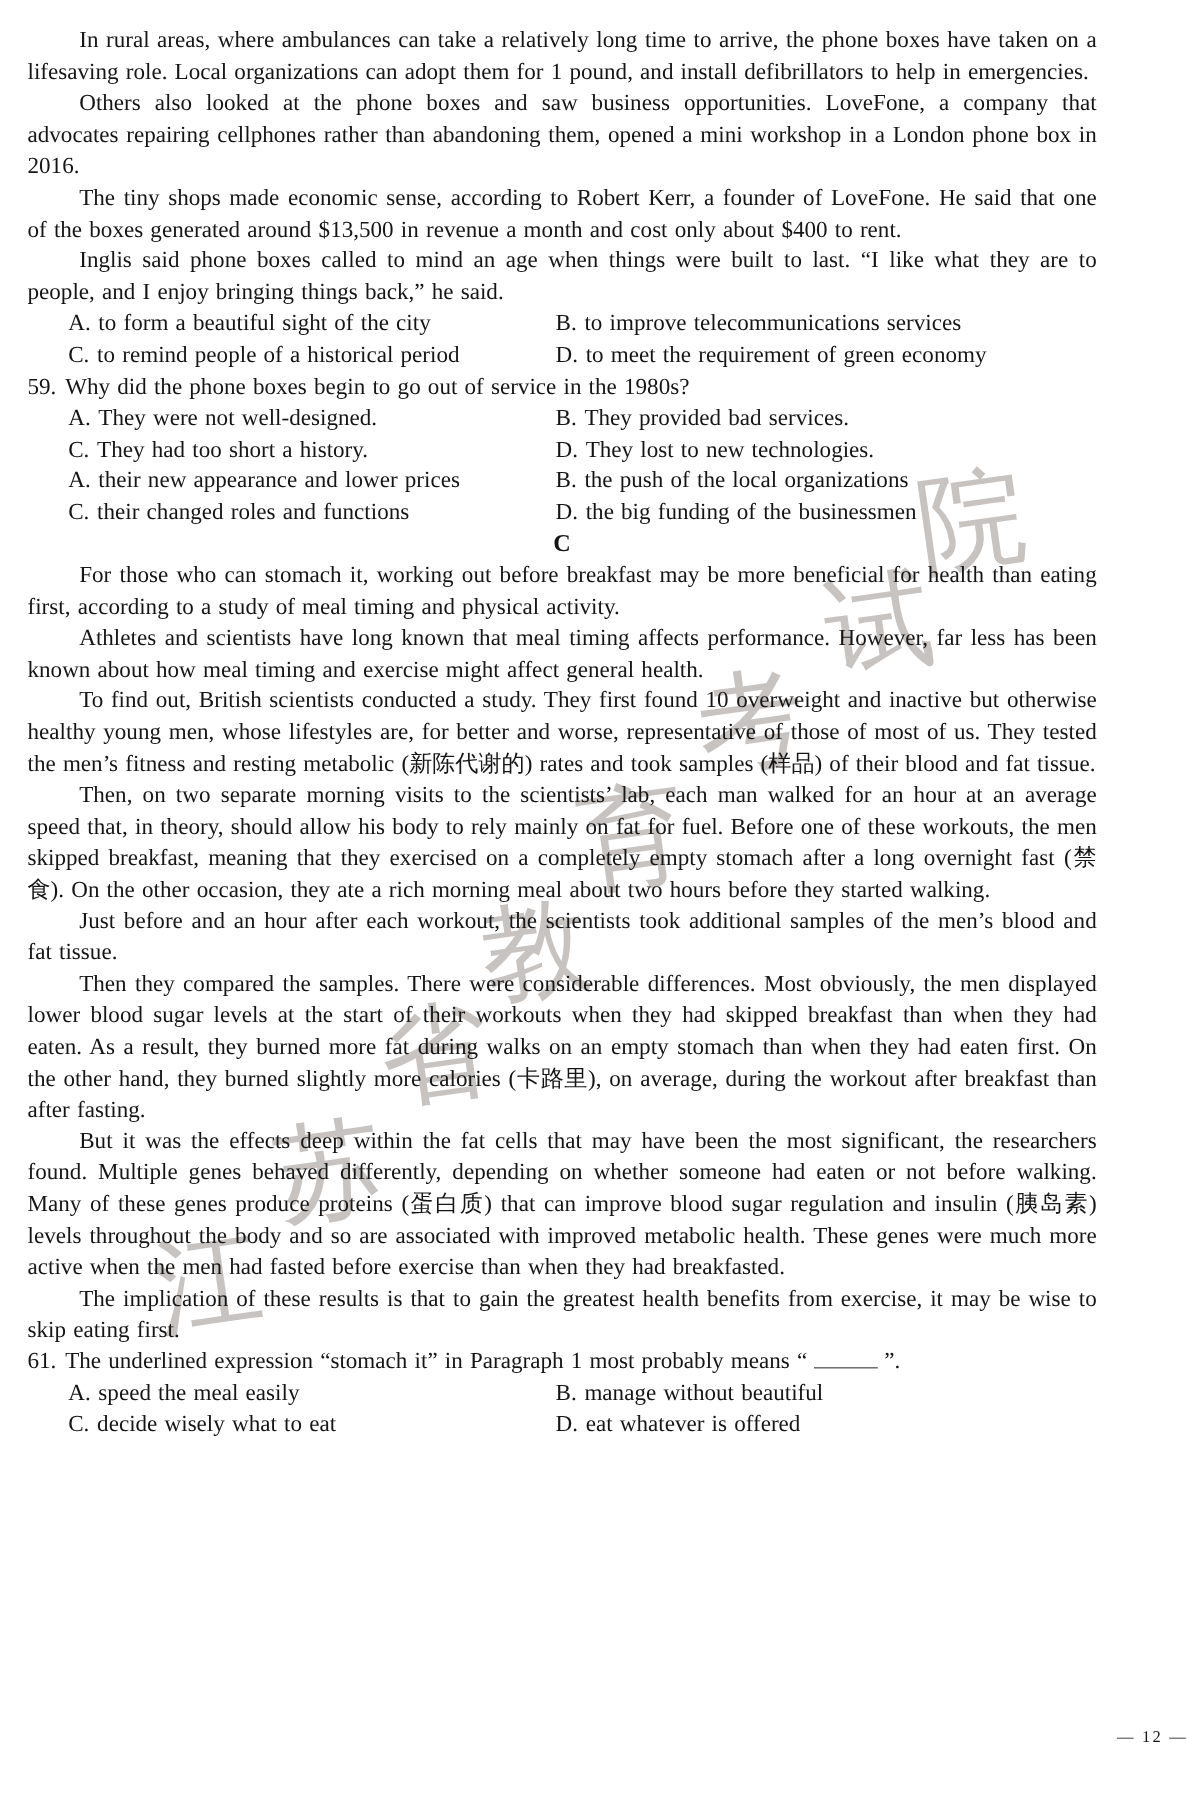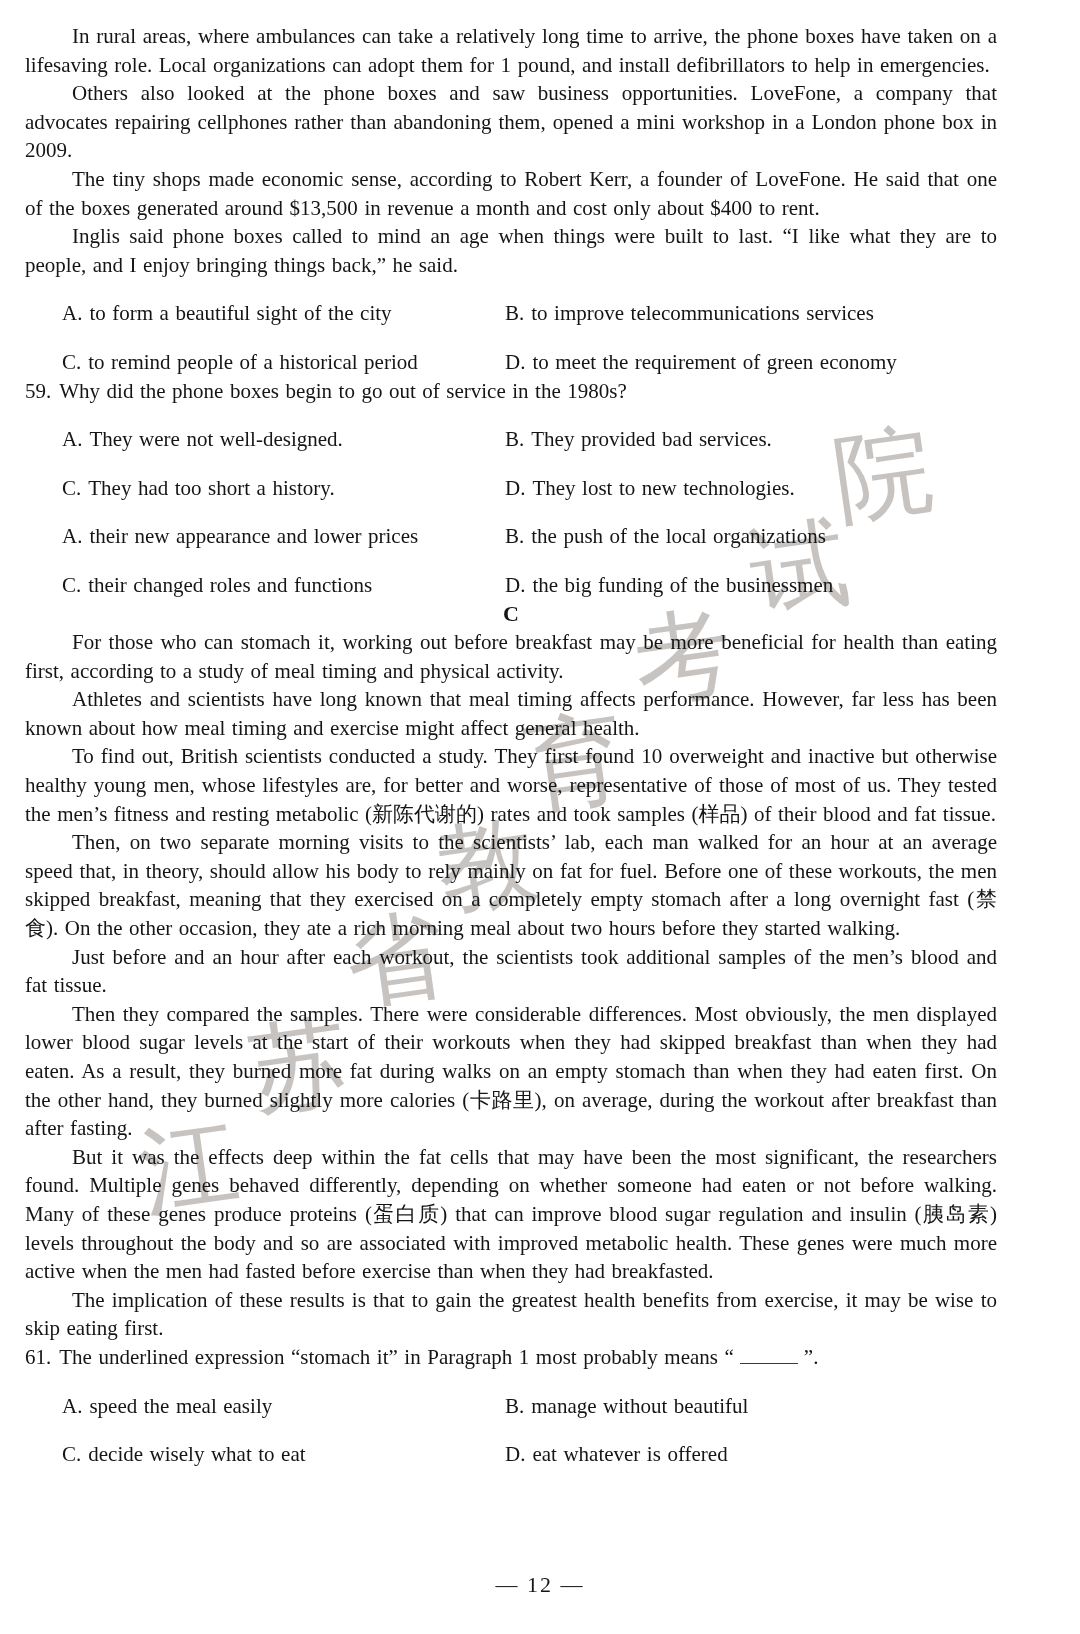--- a/index.html
+++ b/index.html
@@ -37,21 +37,21 @@
     word-spacing:0.06em;
   }
   p.para{
     margin:0;
     text-align:justify;
     text-indent:47px;
   }
   .q{margin:0;text-align:justify;}
   .qnum{margin-right:8px;}
   .opts{padding-left:37px;}
-  .optrow{display:flex;margin-top:20px;}
+  .optrow{display:flex;}
   .opt{flex:none;}
   .opt.c1{width:443px;}
   .opt.c2{flex:1;}
   .optlabel{margin-right:7px;}
   .blank{
     display:inline-block;
     width:58px;
     border-bottom:1.6px solid #3a3a3a;
     height:14px;
     margin:0 6px;
@@ -65,22 +65,22 @@
     text-align:center;
     font-weight:bold;
     font-size:22px;
     margin:0;
     line-height:28.6px;
   }
   .footer{
     position:absolute;
     left:0;right:0;
     top:1572px;
-    text-align:center;
-    font-size:22px;
+    text-align:right;
+    font-size:15px;
     letter-spacing:2px;
     z-index:1;
   }
 </style>
 </head>
 <body>
 
 <div class="watermark">
   <span>江</span>
   <span>苏</span>
@@ -88,21 +88,21 @@
   <span>教</span>
   <span>育</span>
   <span>考</span>
   <span>试</span>
   <span>院</span>
 </div>
 
 <div class="content">
 
   <p class="para">In rural areas, where ambulances can take a relatively long time to arrive, the phone boxes have taken on a lifesaving role. Local organizations can adopt them for 1 pound, and install defibrillators to help in emergencies.</p>
-  <p class="para">Others also looked at the phone boxes and saw business opportunities. LoveFone, a company that advocates repairing cellphones rather than abandoning them, opened a mini workshop in a London phone box in 2009.</p>
+  <p class="para">Others also looked at the phone boxes and saw business opportunities. LoveFone, a company that advocates repairing cellphones rather than abandoning them, opened a mini workshop in a London phone box in 2016.</p>
   <p class="para">The tiny shops made economic sense, according to Robert Kerr, a founder of LoveFone. He said that one of the boxes generated around $13,500 in revenue a month and cost only about $400 to rent.</p>
   <p class="para">Inglis said phone boxes called to mind an age when things were built to last. “I like what they are to people, and I enjoy bringing things back,” he said.</p>
 
   <div class="opts">
     <div class="optrow">
       <div class="opt c1"><span class="optlabel">A.</span><span>to form a beautiful sight of the city</span></div>
       <div class="opt c2"><span class="optlabel">B.</span><span>to improve telecommunications services</span></div>
     </div>
     <div class="optrow">
       <div class="opt c1"><span class="optlabel">C.</span><span>to remind people of a historical period</span></div>

